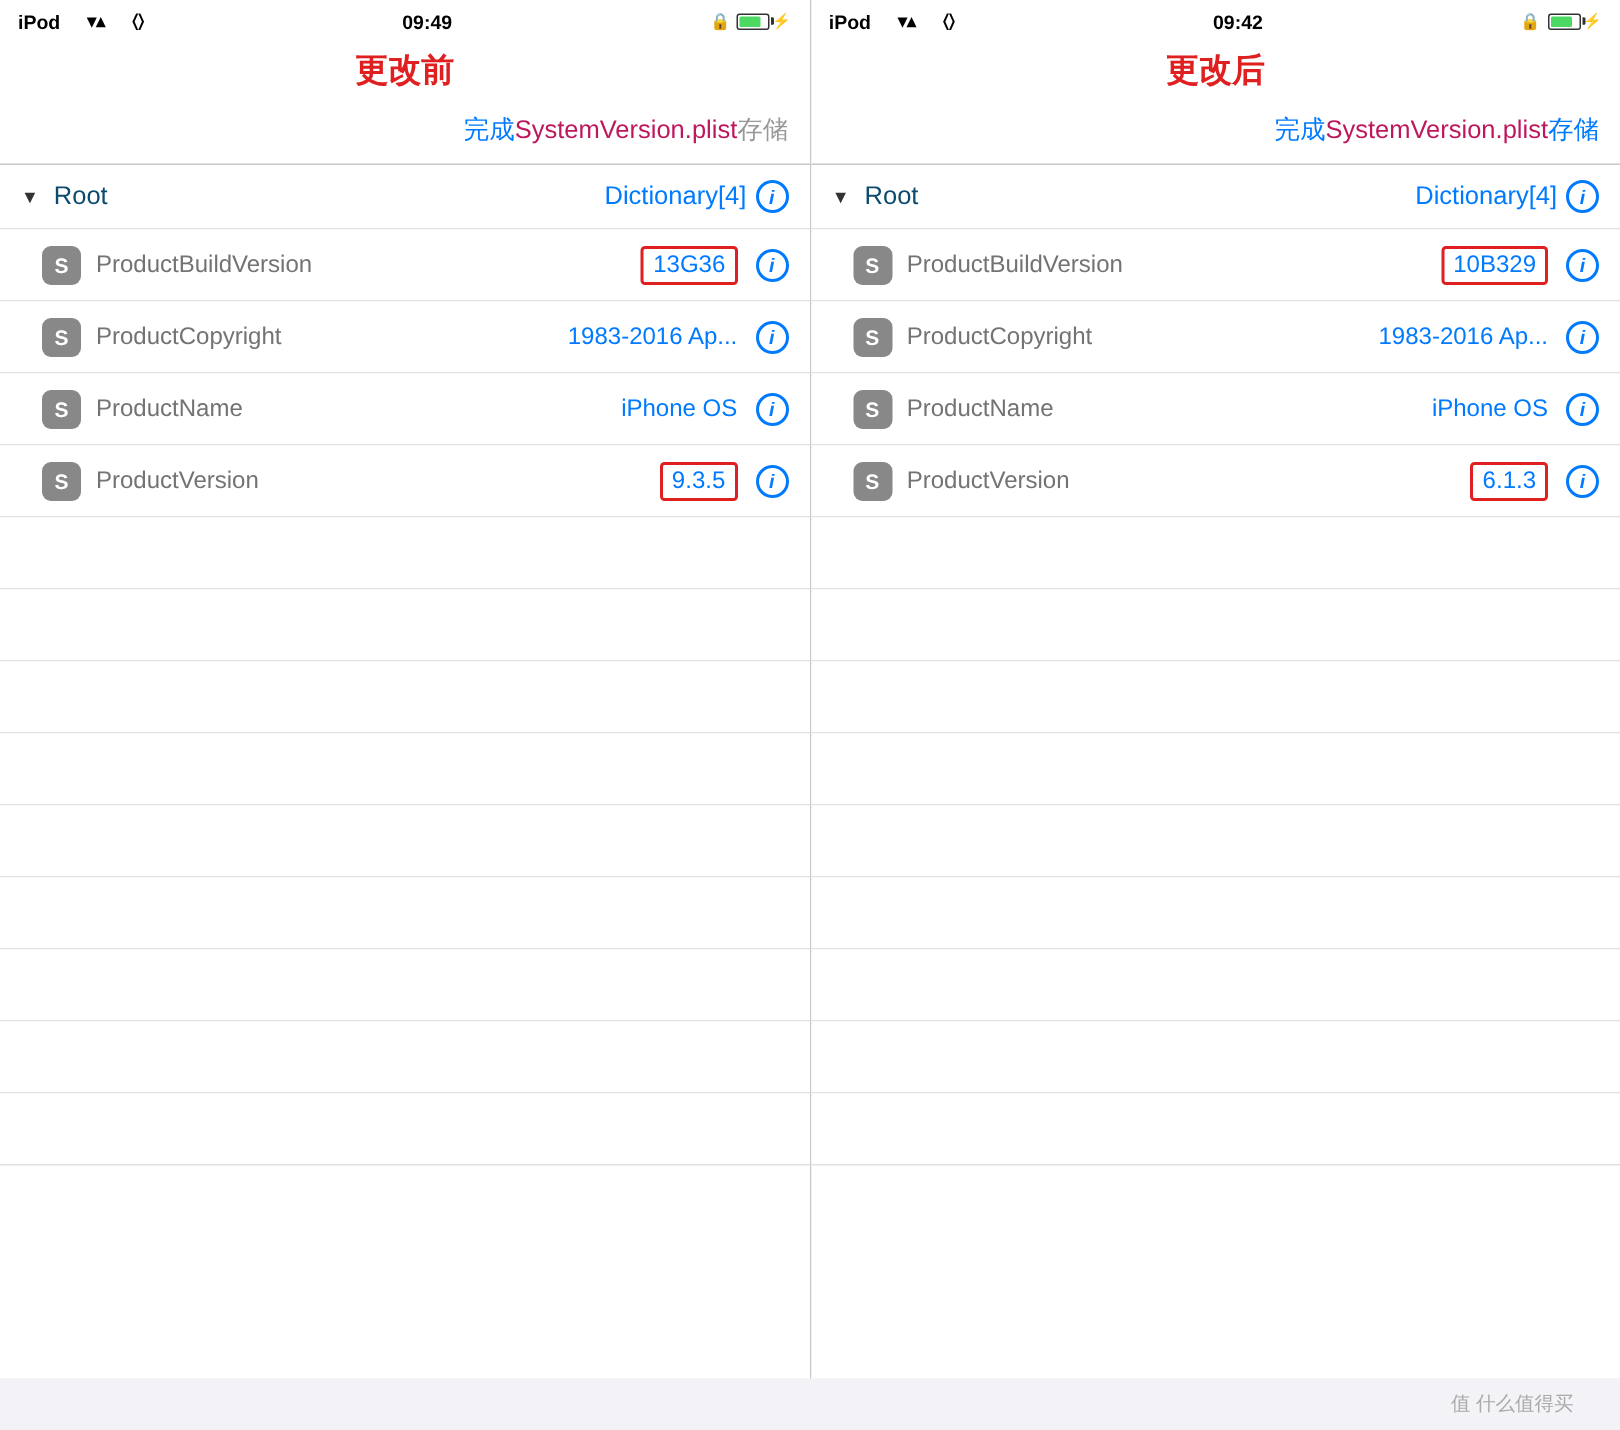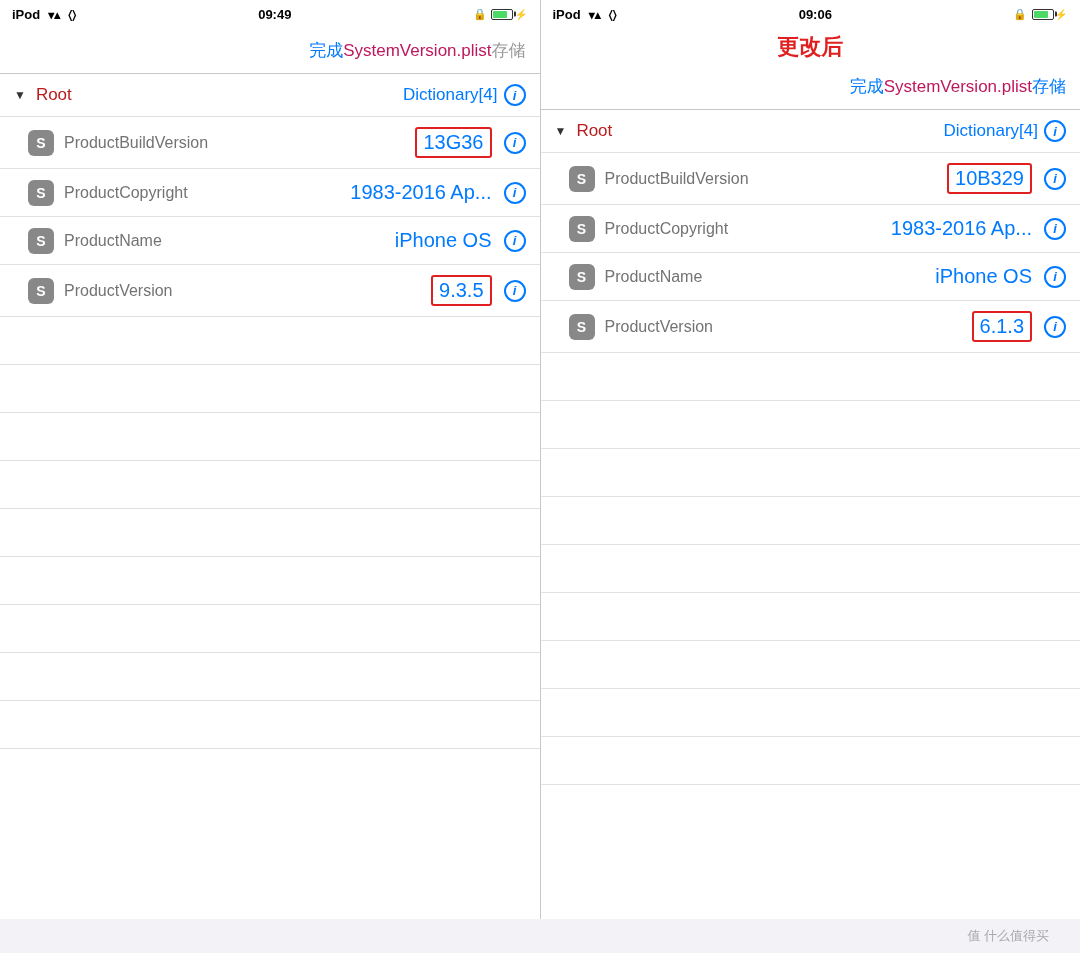--- a/index.html
+++ b/index.html
@@ -37,22 +37,22 @@
       align-items: center;
       padding: 6px 12px;
       background: white;
       font-size: 13px;
       font-weight: 600;
       height: 28px;
     }
 
     .status-bar-left {
       display: flex;
-      align-items: flex-end;
-      gap: 8px;
+      align-items: center;
+      gap: 18px;
       font-size: 13px;
       font-weight: 600;
     }
 
     .status-bar-center {
       font-size: 13px;
       font-weight: 600;
     }
 
     .status-bar-right {
@@ -172,21 +172,21 @@
     }
 
     .chevron-down {
       font-size: 12px;
       color: #333;
       margin-right: 10px;
     }
 
     .root-label {
       font-size: 17px;
-      color: #b91c1c;
+      color: #0c4a6e;
       font-weight: 400;
       flex: 1;
     }
 
     .dict-type {
       font-size: 17px;
       color: #007aff;
     }
 
     .info-btn {
@@ -230,21 +230,21 @@
       flex-shrink: 0;
     }
 
     .row-key {
       font-size: 16px;
       color: #737373;
       flex: 1;
     }
 
     .row-value {
-      font-size: 20px;
+      font-size: 16px;
       color: #007aff;
       margin-right: 6px;
     }
 
     
     .row-value.highlighted {
       border: 2px solid #e02020;
       padding: 2px 6px;
       border-radius: 3px;
       color: #007aff;
@@ -291,20 +291,21 @@
         <span class="lock-icon">🔒</span>
         <div class="battery-container">
           <div class="battery">
             <div class="battery-fill"></div>
           </div>
           <span class="charge-icon">⚡</span>
         </div>
       </div>
     </div>
 
+    <div class="label-overlay">更改前</div>
 
     <div class="nav-bar">
       <span class="nav-done">完成</span>
       <span class="nav-title">SystemVersion.plist</span>
       <span class="nav-save disabled">存储</span>
     </div>
 
     <div class="plist-content">
 
       <div class="root-row">
@@ -358,21 +359,21 @@
   </div>
 
   <div class="screen">
 
     <div class="status-bar">
       <div class="status-bar-left">
         <span>iPod</span>
         <span class="wifi-icon">▾▴</span>
         <span style="font-size:12px;">〈〉</span>
       </div>
-      <div class="status-bar-center">09:06</div>
+      <div class="status-bar-center">09:42</div>
       <div class="status-bar-right">
         <span class="lock-icon">🔒</span>
         <div class="battery-container">
           <div class="battery">
             <div class="battery-fill"></div>
           </div>
           <span class="charge-icon">⚡</span>
         </div>
       </div>
     </div>

